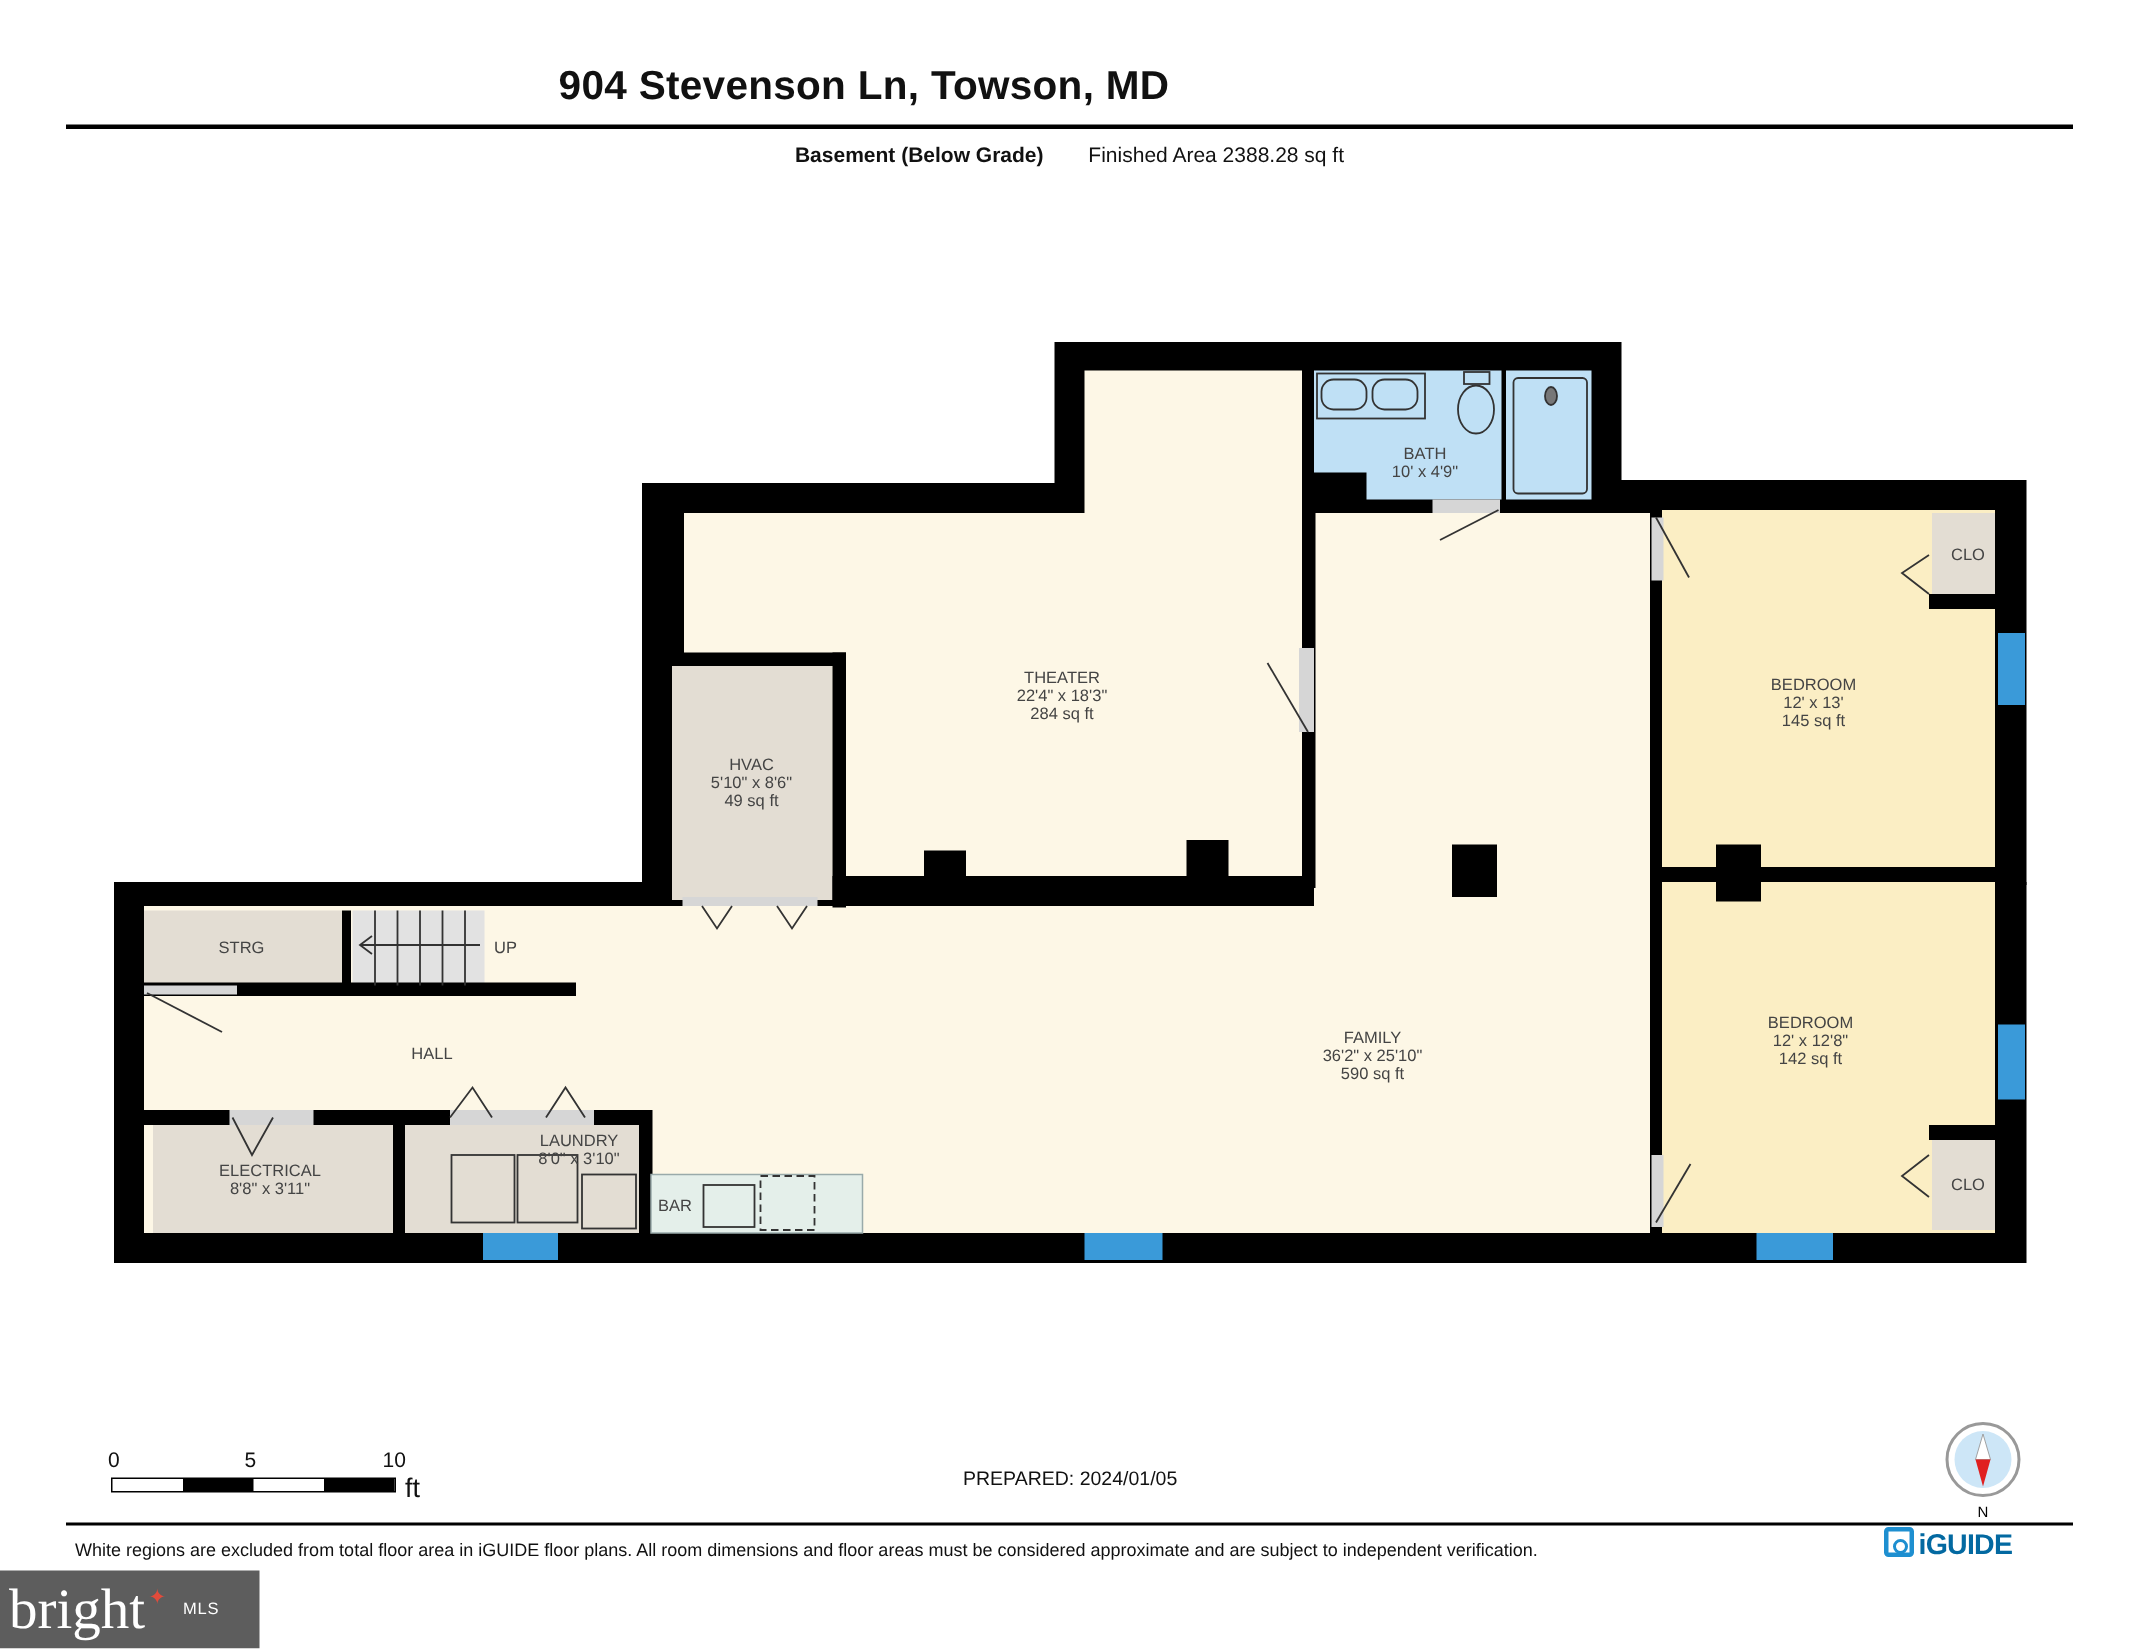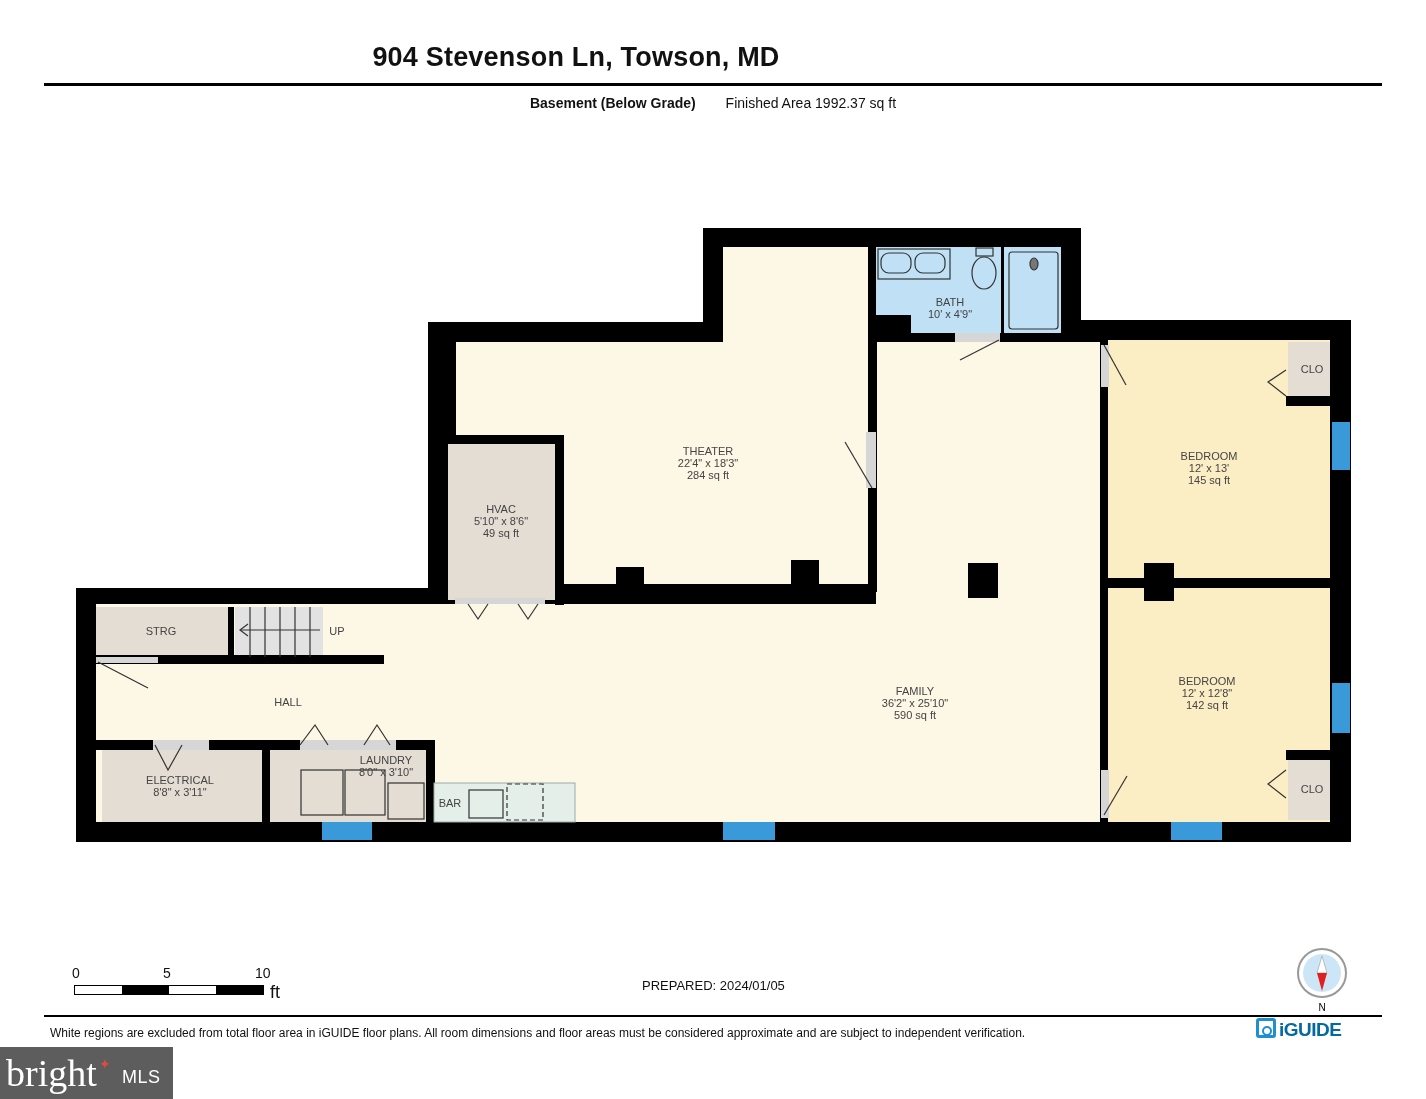--- a/index.html
+++ b/index.html
@@ -21,31 +21,31 @@
   .prepared { position: absolute; left: 642px; top: 978px; font-size: 13px; text-align: center; }
   .rule-bottom { position: absolute; left: 44px; top: 1015px; width: 1338px; height: 2px; background: #000; }
   .disclaimer { position: absolute; left: 50px; top: 1026px; font-size: 12px; }
   .compass { position: absolute; left: 1296px; top: 948px; width: 52px; height: 68px; }
   .iguide { position: absolute; left: 1256px; top: 1018px; font-size: 19px; font-weight: bold; color: #0369a1; letter-spacing: -0.5px; }
   .iguide .box { display: inline-block; width: 20px; height: 20px; border: 3px solid #1e8fd0; border-radius: 3px;
                  box-sizing: border-box; vertical-align: -2px; margin-right: 3px; position: relative; }
   .iguide .box::after { content: ""; position: absolute; left: 3px; top: 5px; width: 6px; height: 6px; border: 2px solid #1e8fd0; border-radius: 50%; }
   .bright { position: absolute; left: 0; top: 1047px; width: 173px; height: 52px; background: #5d5d5d; color: #fff; }
   .bright .b { position: absolute; left: 6px; top: 4px; font-family: "Liberation Serif", serif; font-size: 38px; }
-  .bright .m { position: absolute; left: 122px; top: 20px; font-size: 18px; letter-spacing: 0.5px; }
+  .bright .m { position: absolute; left: 122px; top: 20px; font-size: 11px; letter-spacing: 0.5px; }
   .bright .star { position: absolute; left: 99px; top: 9px; color: #e24b3b; font-size: 14px; }
 </style>
 </head>
 <body>
 
 <div class="title">904 Stevenson Ln, Towson, MD</div>
 <div class="rule-top"></div>
 <div class="subtitle">
   <span class="level">Basement (Below Grade)</span>
-  <span>Finished Area 1992.37 sq ft</span>
+  <span>Finished Area 2388.28 sq ft</span>
 </div>
 
 <svg class="plan" width="1426" height="1099" viewBox="0 0 1426 1099">
 
   <g fill="#000">
     <rect x="76" y="588" width="1275" height="254"></rect>
     <rect x="428" y="322" width="450" height="270"></rect>
     <rect x="703" y="228" width="378" height="120"></rect>
     <rect x="1078" y="320" width="273" height="270"></rect>
   </g>

